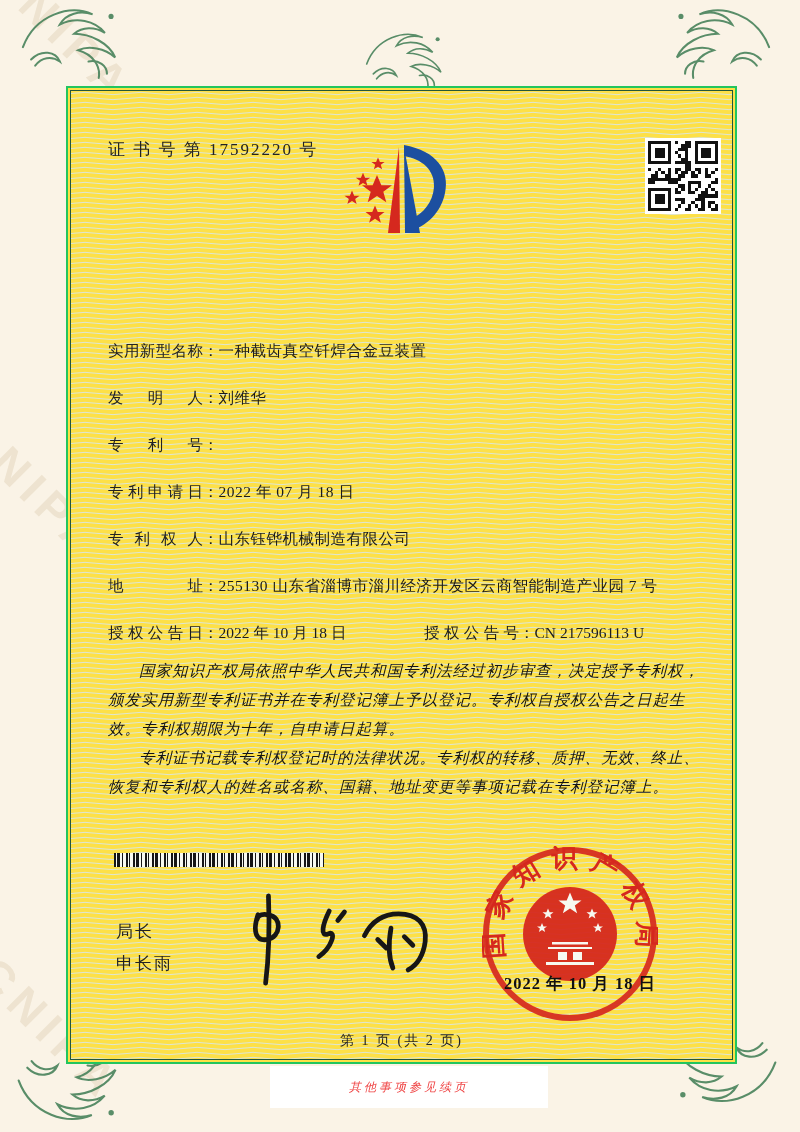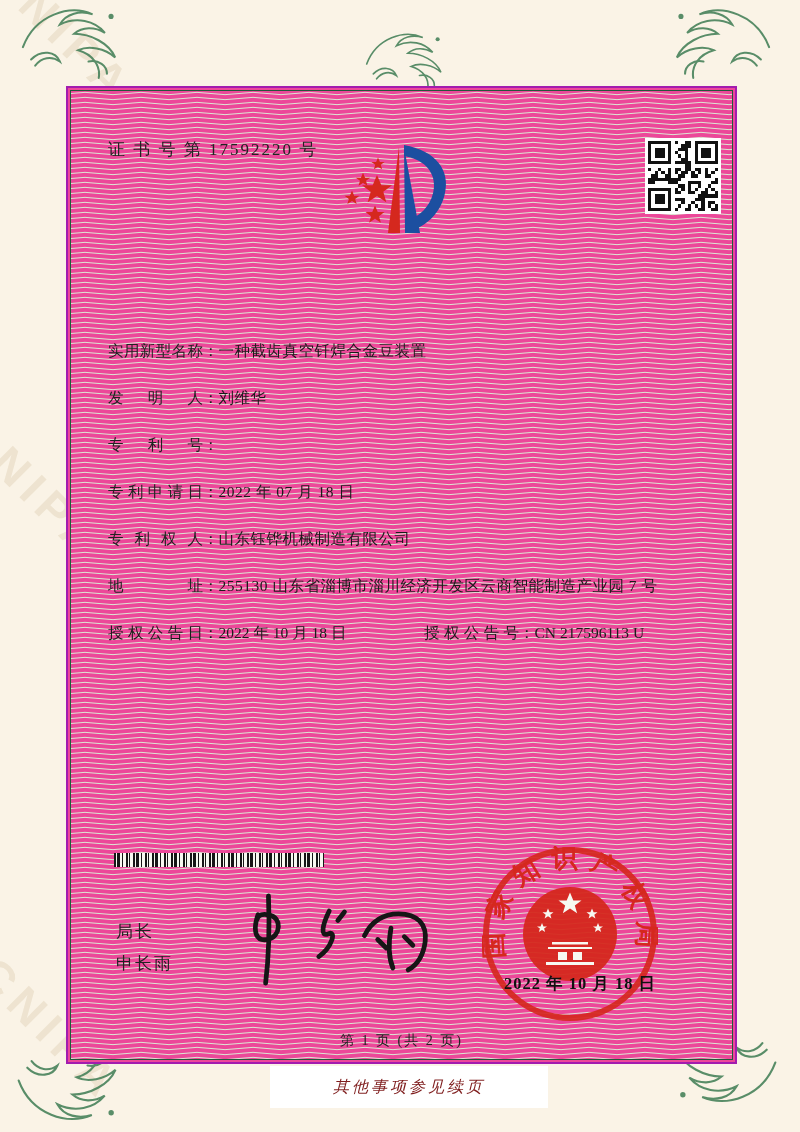--- a/index.html
+++ b/index.html
@@ -11,21 +11,21 @@
   }
   .watermark{
     position:absolute;font-family:"Liberation Sans","DejaVu Sans",sans-serif;
     font-weight:bold;font-size:46px;letter-spacing:8px;
     color:rgba(190,163,120,0.20);transform:rotate(45deg);
     pointer-events:none;white-space:nowrap;z-index:1;
   }
   .ornament{position:absolute;z-index:2;opacity:.85;}
   .frame{
     position:absolute;left:66px;top:86px;width:667px;height:974px;
-    border:2px solid #a21caf;background:#ec4899;z-index:3;
+    border:2px solid #22c55e;background:#fde047;z-index:3;
   }
   .frame-inner{
     position:absolute;inset:2px;border:1px solid #24573a;
   }
   .guilloche{position:absolute;inset:3px;z-index:0;}
   .content{position:absolute;inset:0;z-index:5;}
   .cert-no{
     position:absolute;left:40px;top:50px;font-size:17px;letter-spacing:2px;color:#222;
   }
   .logo{position:absolute;left:274px;top:47px;}
@@ -70,21 +70,21 @@
   }
   .page-no{
     position:absolute;left:0;top:944px;width:100%;text-align:center;
     font-size:14px;letter-spacing:2px;color:#222;
   }
   .footer-strip{
     position:absolute;left:270px;top:1066px;width:278px;height:42px;
     background:#ffffff;z-index:4;display:flex;align-items:center;justify-content:center;
   }
   .footer-note{
-    font-size:16px;font-style:italic;letter-spacing:3px;color:#7f1d1d;
+    font-size:12px;font-style:italic;letter-spacing:3px;color:#ef4444;
   }
 </style>
 </head>
 <body>
 
 <div class="watermark" style="left:-28px;top:4px">CNIPA</div>
 <div class="watermark" style="left:452px;top:308px">CNIPA</div>
 <div class="watermark" style="left:-56px;top:462px">CNIPA</div>
 <div class="watermark" style="left:206px;top:640px">CNIPA</div>
 <div class="watermark" style="left:-40px;top:1002px">CNIPA</div>
@@ -319,20 +319,24 @@
           <span>2022 年 10 月 18 日</span>
         </span>
         <span class="grant-right">
           <span class="glabel">授权公告号</span>
             <span class="fcolon">：</span>
           <span>CN 217596113 U</span>
         </span>
       </div>
     </div>
 
+    <div class="body-text">
+      <p>国家知识产权局依照中华人民共和国专利法经过初步审查，决定授予专利权，颁发实用新型专利证书并在专利登记簿上予以登记。专利权自授权公告之日起生效。专利权期限为十年，自申请日起算。</p>
+      <p>专利证书记载专利权登记时的法律状况。专利权的转移、质押、无效、终止、恢复和专利权人的姓名或名称、国籍、地址变更等事项记载在专利登记簿上。</p>
+    </div>
 
     <div class="barcode"></div>
 
     <div class="signer">
       <div>局长</div>
       <div>申长雨</div>
     </div>
 
     <svg class="autograph" width="215" height="95" viewBox="0 0 220 100" fill="none" stroke="#161616" stroke-width="5" stroke-linecap="round">
       <path d="M20,24 C14,42 18,52 30,50 C44,48 46,26 31,24 C25,23 20,24 19,29"></path>

